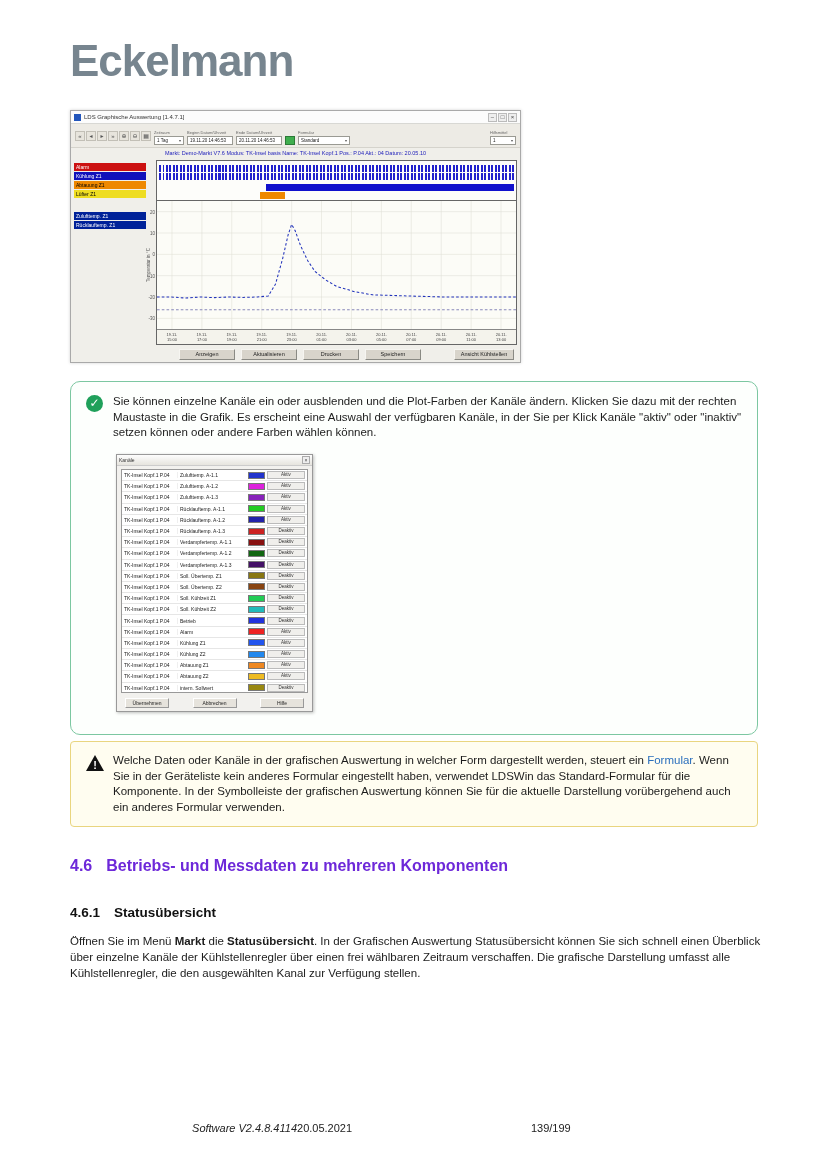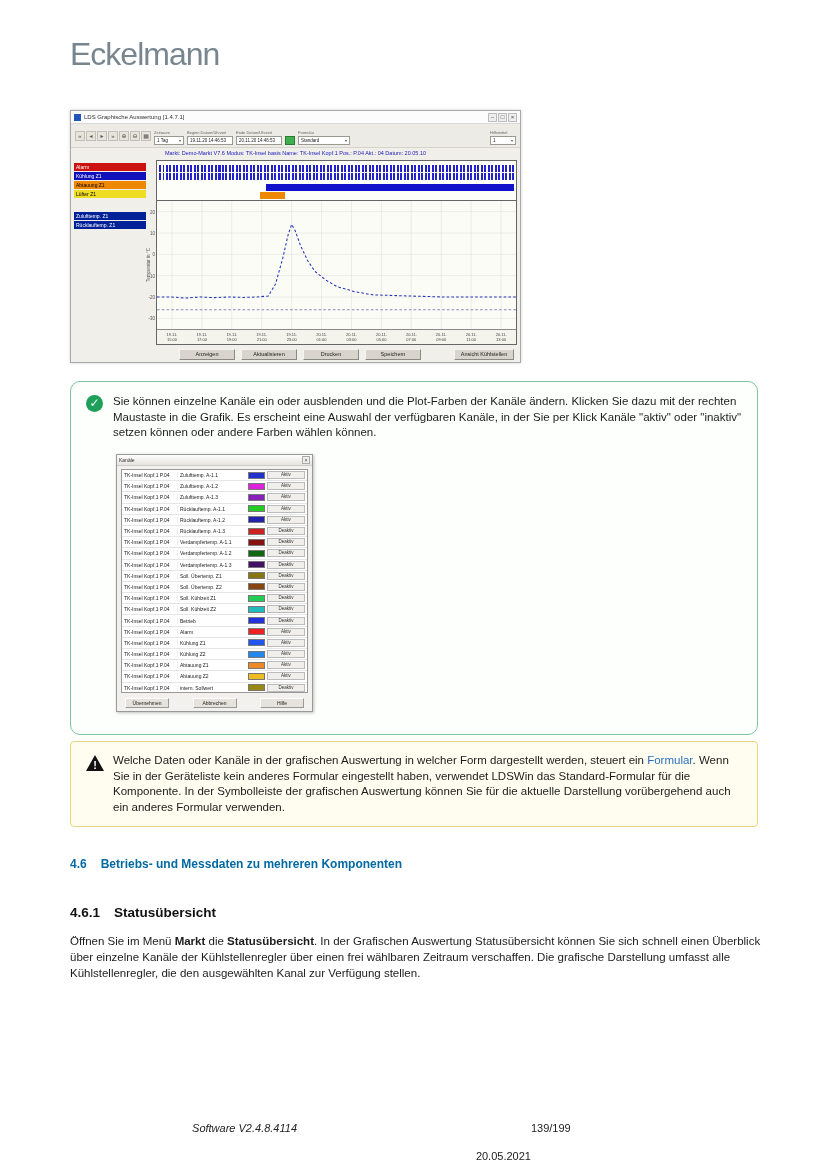--- a/index.html
+++ b/index.html
@@ -1,19 +1,19 @@
 <!DOCTYPE html>
 <html style="--logo_color: #77858f; --link_color: #2a6fbd; --info_border: #7cc7a1; --info_icon: #1fa05a; --warn_border: #e9d57f; --warn_bg: #fffdf0; --warn_icon: #111111;"><head>
 <meta charset="utf-8">
 <style>
   * { margin:0; padding:0; box-sizing:border-box; }
   body { background:#e8e8e8; font-family:"Liberation Sans","DejaVu Sans",sans-serif; }
   .page { position:relative; width:827px; height:1169px; margin:0 auto; background:#fff; overflow:hidden; }
 
-  .logo { position:absolute; left:70px; top:36px; font-size:32px; font-weight:400; letter-spacing:-1px; color:var(--logo_color,#77858f); }
+  .logo { position:absolute; left:70px; top:36px; font-size:44px; font-weight:700; letter-spacing:-1px; color:var(--logo_color,#77858f); }
 
   
   .shot1 { position:absolute; left:70px; top:110px; width:451px; height:253px; background:#f0efea; border:1px solid #a9a9a9; box-shadow:0 0 3px rgba(0,0,0,.18); display:flex; flex-direction:column; }
   .s1-title { height:13px; background:#fcfcfc; border-bottom:1px solid #d8d8d4; display:flex; align-items:center; gap:3px; padding:0 3px; font-size:6px; color:#333; }
   .app-icon { width:7px; height:7px; background:#2255bb; }
   .win-ctrl { margin-left:auto; display:flex; gap:1px; }
   .winbtn { width:9px; height:9px; border:1px solid #bbb; background:#eee; font-size:6px; line-height:7px; text-align:center; color:#444; }
   .s1-toolbar { height:24px; background:#edebe5; border-bottom:1px solid #d5d3cc; display:flex; align-items:flex-end; gap:3px; padding:2px 4px; }
   .tb-icons { display:flex; gap:1px; align-self:center; }
   .tb-icon { width:10px; height:10px; border:1px solid #c2bfb6; background:#e7e4dc; font-size:6px; line-height:8px; text-align:center; color:#555; }
@@ -63,27 +63,27 @@
   .dlg-btns { position:absolute; left:8px; right:8px; bottom:3px; display:flex; justify-content:space-between; }
   .dlg-btn { height:10px; min-width:44px; font-size:5px; font-family:inherit; background:#e6e3dc; border:1px solid #999; border-top-color:#fff; border-left-color:#fff; color:#222; }
 
   
   .warnbox { position:absolute; left:70px; top:741px; width:688px; height:86px; border:1px solid var(--warn_border,#e9d57f); border-radius:4px; background:var(--warn_bg,#fffdf0); }
   .warn-icon { position:absolute; left:15px; top:13px; width:18px; height:16px; }
   .warn-text { position:absolute; left:42px; top:11px; width:632px; font-size:11.5px; line-height:15.5px; color:#1c1c1c; }
   .link { color:var(--link_color,#2a6fbd); text-decoration:none; cursor:pointer; }
 
   
-  .h46 { position:absolute; left:70px; top:857px; font-size:12px; font-weight:bold; color:#0369a1; }
+  .h46 { position:absolute; left:70px; top:857px; font-size:16px; font-weight:bold; color:#6d28d9; }
   .h461 { position:absolute; left:70px; top:905px; font-size:13.5px; font-weight:bold; color:#111; }
   .hnum { margin-right:14px; }
   .bodypara { position:absolute; left:70px; top:933px; width:692px; font-size:11.5px; line-height:16px; color:#1c1c1c; }
   .footer { position:absolute; left:70px; top:1122px; width:688px; display:flex; font-size:11px; color:#222; }
   .footer .fl { width:33%; text-align:right;font-style:italic; }
-  .footer .fc { width:34%; text-align:right;margin-top:28px; }
+  .footer .fc { width:34%; text-align:left; }
   .footer .fr { width:33%; }
 </style>
 </head>
 <body>
 
 <div class="page">
 
   <div class="logo">Eckelmann</div>
 
   <div class="shot1">

